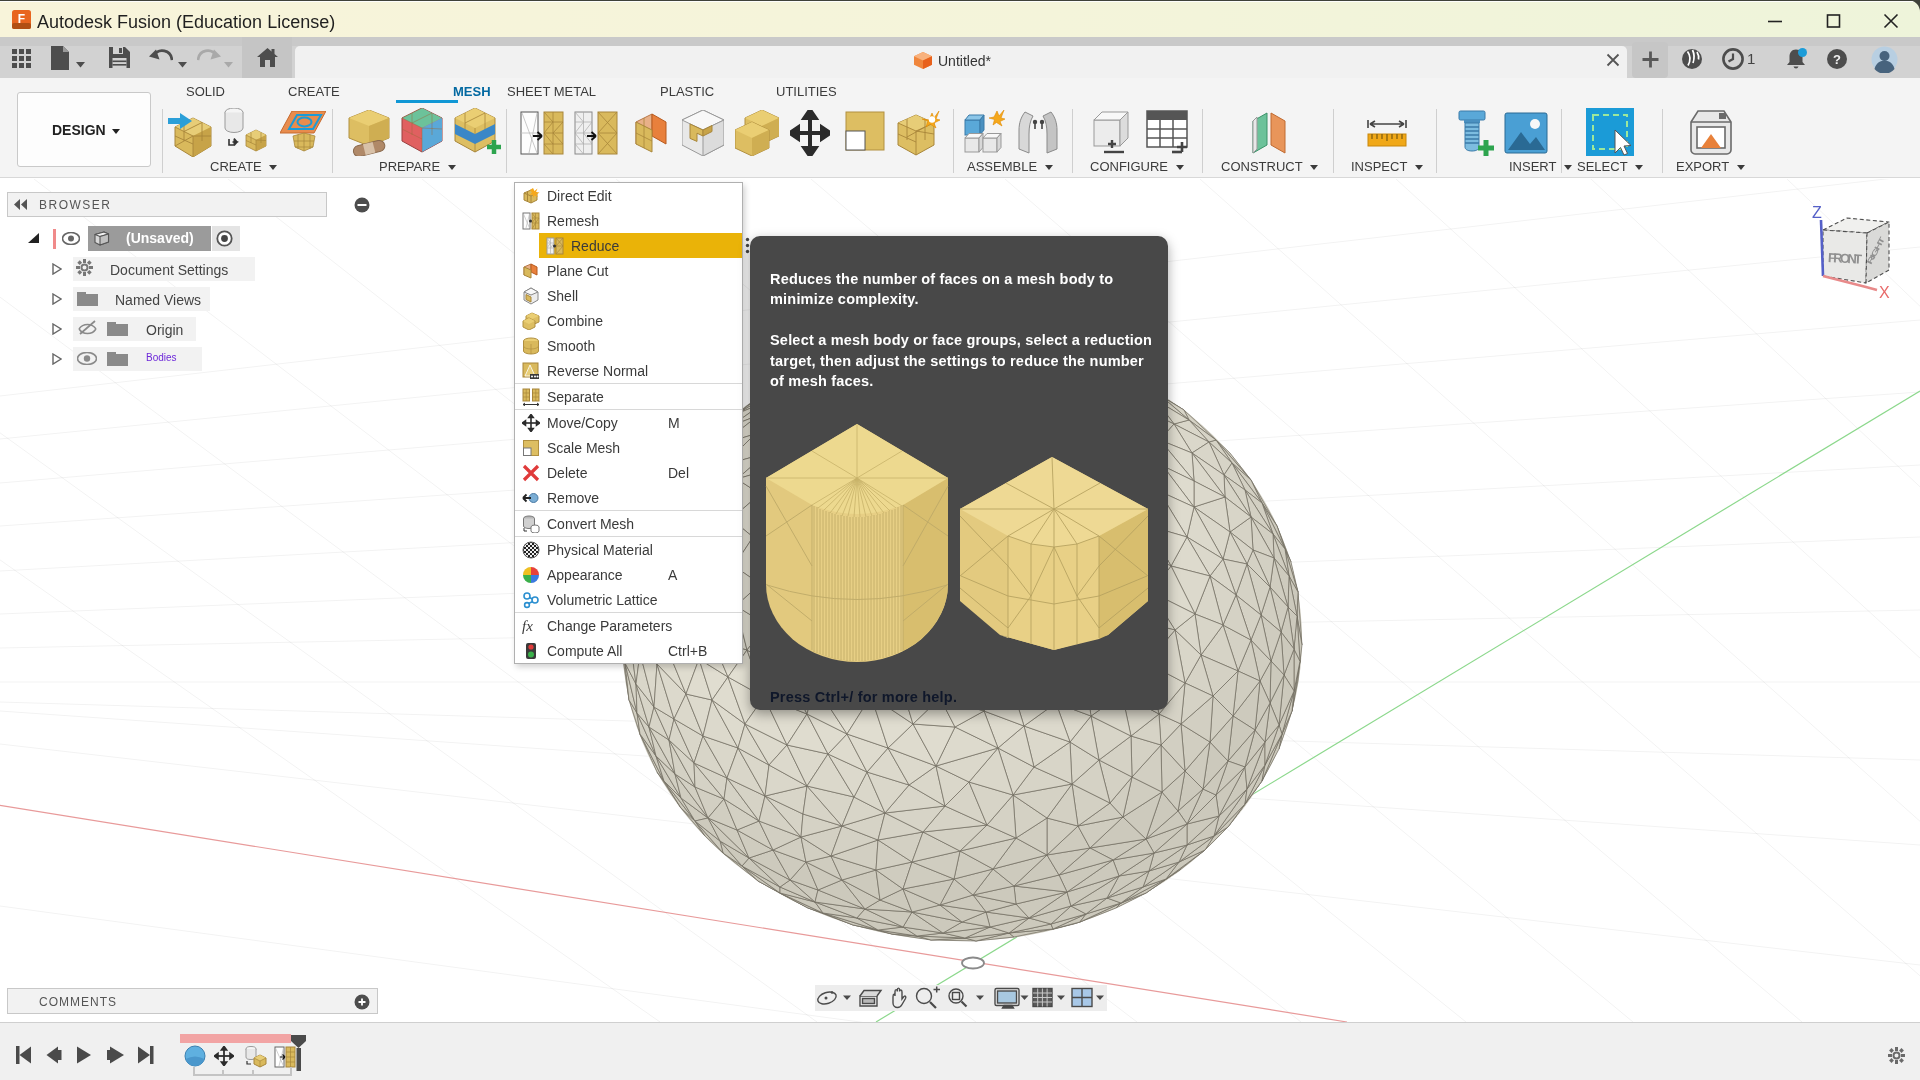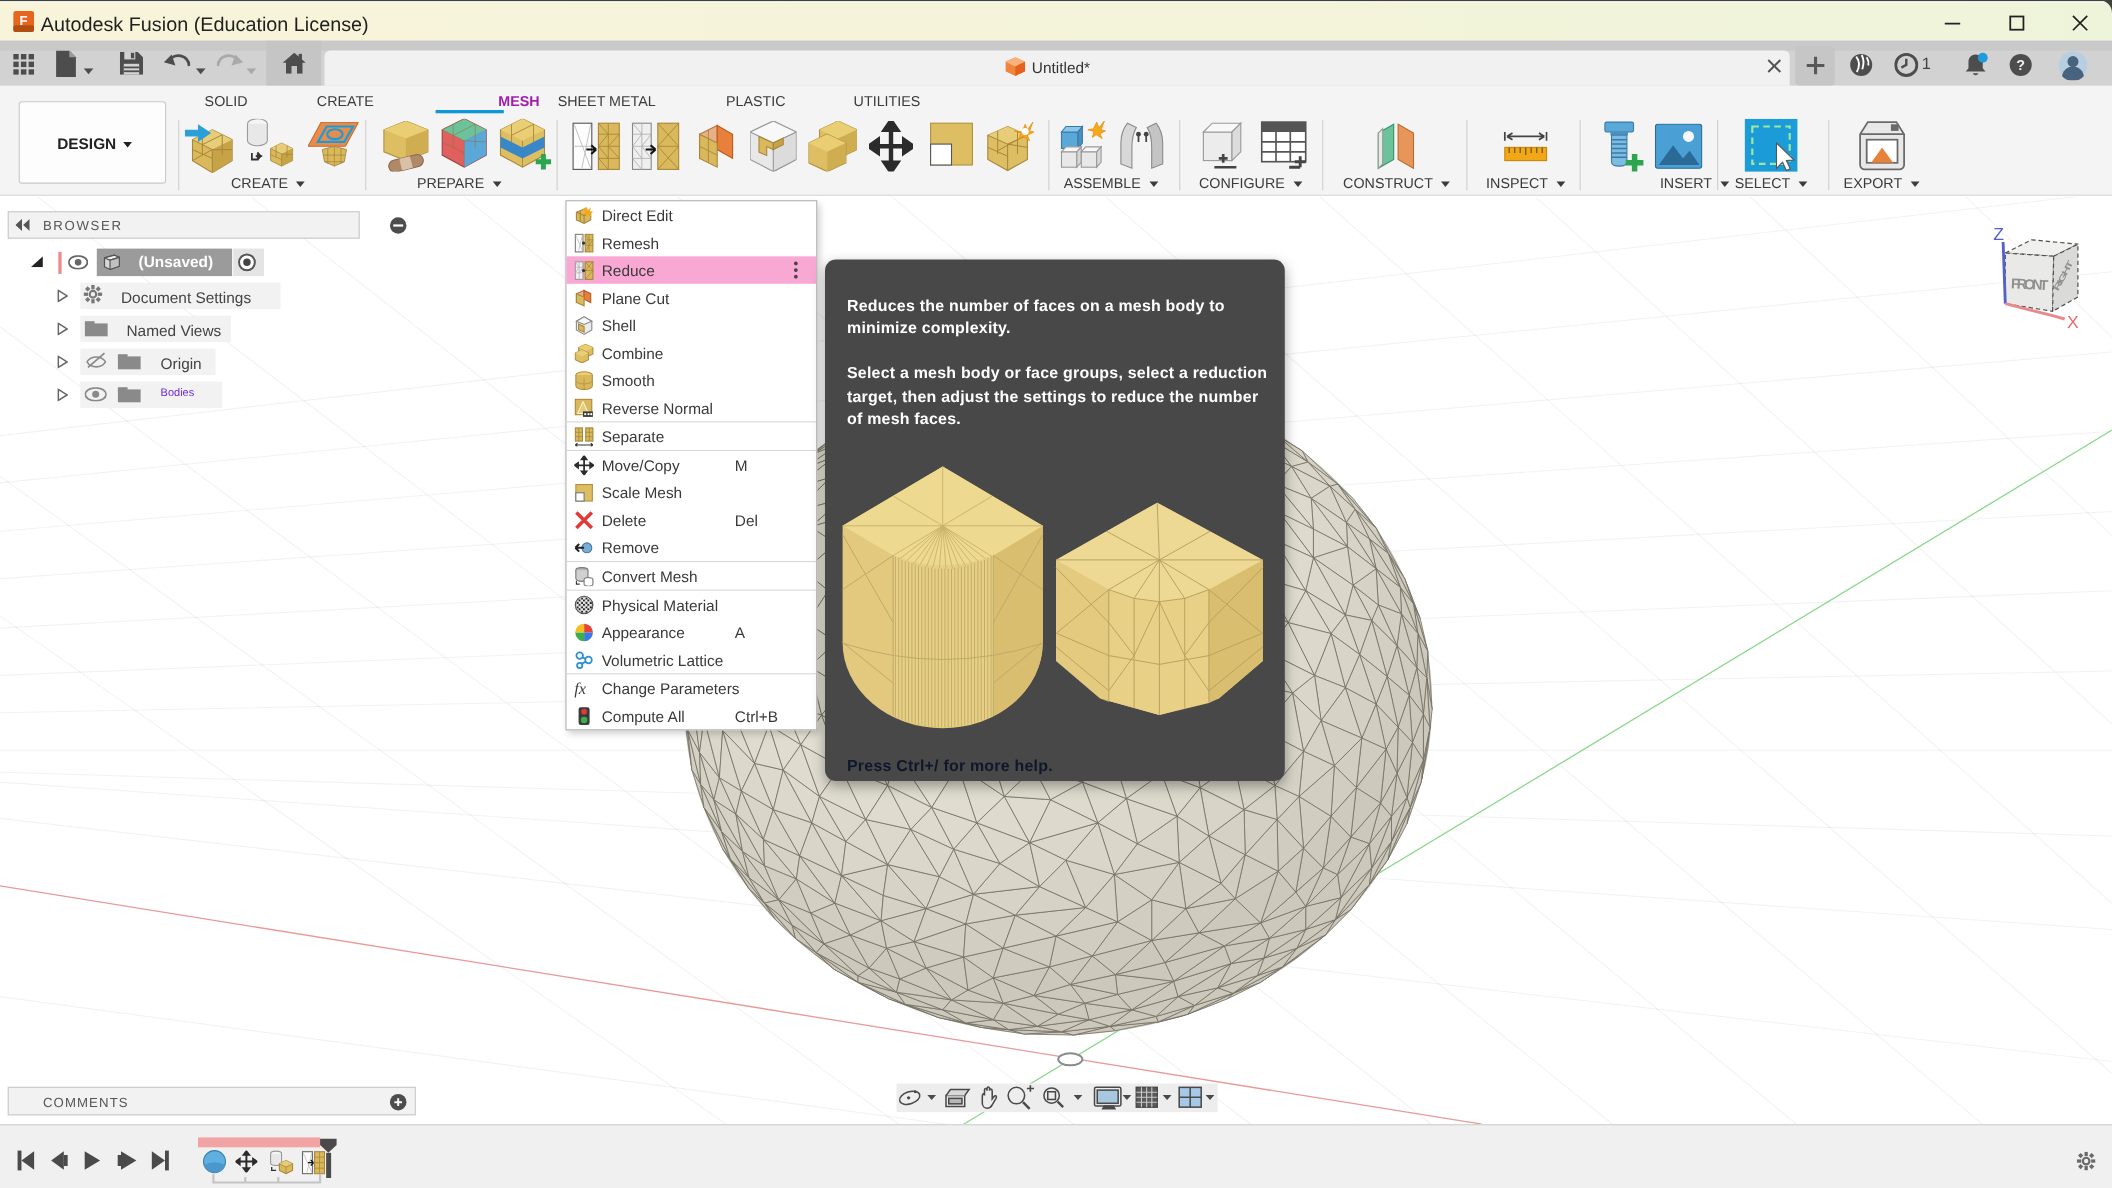--- a/index.html
+++ b/index.html
@@ -135,21 +135,21 @@
     <circle cx="13.5" cy="13.5" r="13" fill="#b8cfe2"></circle>
     <circle cx="13.5" cy="10" r="5" fill="#47637d"></circle>
     <path d="M3.5 23 C5 16.5 10 14.5 13.5 14.5 C17 14.5 22 16.5 23.5 23 A13 13 0 0 1 3.5 23 Z" fill="#47637d"></path>
   </svg>
 </div>
 
 <div class="abs" style="left:0;top:78px;width:1920px;height:100px;background:#f4f4f4;border-bottom:1px solid #d8d8d8;">
 
   <div class="abs lbl" style="left:186px;top:84px;top:6px;">SOLID</div>
   <div class="abs lbl" style="left:288px;top:6px;">CREATE</div>
-  <div class="abs" style="left:405px;top:6px;font-size:13px;font-weight:bold;color:#a21caf;padding-left:48px;">MESH</div>
+  <div class="abs" style="left:405px;top:6px;font-size:13px;font-weight:bold;color:#0369a1;padding-left:48px;">MESH</div>
   <div class="abs" style="left:396px;top:22px;width:62px;height:3px;background:#1097d5;"></div>
   <div class="abs lbl" style="left:507px;top:6px;">SHEET METAL</div>
   <div class="abs lbl" style="left:660px;top:6px;">PLASTIC</div>
   <div class="abs lbl" style="left:776px;top:6px;">UTILITIES</div>
 
   <div class="abs" style="left:17px;top:14px;width:134px;height:75px;background:#fdfdfd;border:1px solid #c9c9c9;border-radius:3px;"></div>
   <div class="abs" style="left:52px;top:44px;font-size:14px;font-weight:bold;color:#222;">DESIGN <span class="car" style="border-top-color:#222;margin-left:2px;"></span></div>
 
   <div class="sep" style="left:162px;"></div>
   <div class="sep" style="left:332px;"></div>
@@ -1304,21 +1304,21 @@
         <path d="M2 6 L9 9 L15 6 M9 9 L9 16 M5.5 4.5 L5.5 14.5" stroke="#a8863a" fill="none"></path>
         <path d="M11 1 L12.5 4 L15.5 1.5 L14 5 L17.5 5.5 L14.5 7.5 L16 10 L12.5 8.5 L11.5 11 L10.5 7.5 L7.5 8 L10 5.5 L8 3 Z" fill="#f5a81c"></path>
       </svg>Direct Edit</div>
   <div class="mrow"><svg width="18" height="18" viewBox="0 0 18 18">
         <rect x="1" y="1" width="7" height="16" fill="#fff" stroke="#777"></rect>
         <path d="M1.5 2 L7.5 16 M7.5 2 L4 16" stroke="#bbb" stroke-width="0.7"></path>
         <rect x="10" y="1" width="7" height="16" fill="#d9b95c" stroke="#a8863a"></rect>
         <path d="M10 6 L17 6 M10 11 L17 11 M13.5 1 L13.5 17 M10 1 L13.5 6 M13.5 6 L10 11 M13.5 11 L17 6 M13.5 11 L10 17" stroke="#a8863a" stroke-width="0.7"></path>
         <circle cx="8.5" cy="9" r="1.5" fill="#333"></circle>
       </svg>Remesh</div>
-  <div class="mrow" style="background:#f9a8d4;">
+  <div class="mrow" style="background:#eab308;margin-left:24px;">
     <svg width="18" height="18" viewBox="0 0 18 18">
         <rect x="1" y="1" width="7" height="16" fill="#f0f0f0" stroke="#999"></rect>
         <path d="M1 6 L8 6 M1 11 L8 11 M4.5 1 L4.5 17 M1 1 L4.5 6 M4.5 6 L1 11 M4.5 11 L8 6" stroke="#b5b5b5" stroke-width="0.7"></path>
         <rect x="10" y="1" width="7" height="16" fill="#d9b95c" stroke="#a8863a"></rect>
         <path d="M10 9 L17 9 M10 1 L17 9 M17 1 L10 9 M10 17 L17 9" stroke="#a8863a" stroke-width="0.7"></path>
         <circle cx="8.5" cy="9" r="1.5" fill="#333"></circle>
       </svg>Reduce
     <svg class="abs" style="left:206px;top:4px" width="5" height="17" viewBox="0 0 5 17">
         <circle cx="2.5" cy="2.5" r="1.7" fill="#444"></circle>
         <circle cx="2.5" cy="8.5" r="1.7" fill="#444"></circle>

